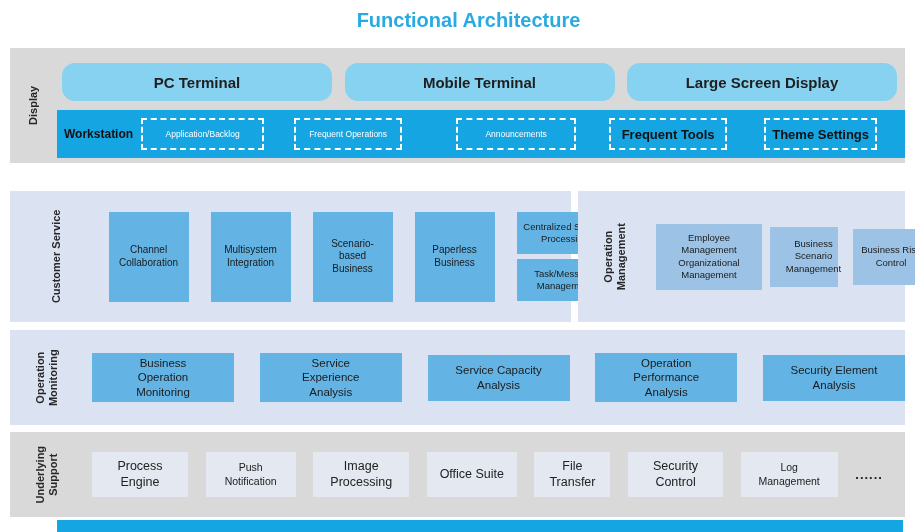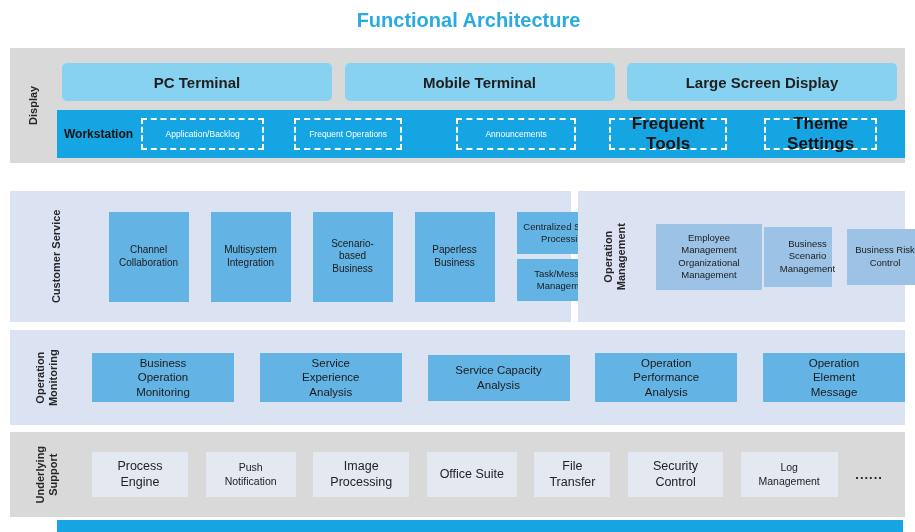--- a/index.html
+++ b/index.html
@@ -19,29 +19,29 @@
 
   .vcol { flex:0 0 47px; display:flex; align-items:center; justify-content:center; }
   #sec-om .vcol { flex:0 0 42px; }
   .vtext { flex:0 0 auto; transform:rotate(-90deg); white-space:nowrap; text-align:center;
            font-size:11px; font-weight:bold; color:#262626; line-height:1.15; }
   .vtext.wrap { white-space:normal; width:74px; }
 
   
   .display-content { flex:1; display:flex; flex-direction:column; padding-top:15px; row-gap:9px; }
   .terminal-row { display:flex; justify-content:space-between; padding:0 8px 0 5px; height:38px; }
-  .btn-terminal { width:270px; height:38px; background:#87d1f1; border-radius:5px;
+  .btn-terminal { width:270px; height:38px; background:#87d1f1; border-radius:13px;
                   display:flex; align-items:center; justify-content:center;
                   font-size:15px; font-weight:bold; color:#1f1f1f; }
   .cyanbar { width:848px; height:48px; background:#16a5e3; display:flex; align-items:center; }
   .wk-label { font-size:12px; font-weight:bold; color:#111; margin-left:7px; flex:0 0 auto; }
   .wk-item { height:32px; border:2px dashed #fff; display:flex; align-items:center;
              justify-content:center; text-align:center; flex:0 0 auto; }
   .wk-item.light { color:#fff; font-size:8.5px; font-weight:normal; }
-  .wk-item.dark  { color:#111; font-size:17px; font-weight:bold; }
+  .wk-item.dark  { color:#111; font-size:13px; font-weight:bold; }
   .wk1 { margin-left:8px;  width:123px; }
   .wk2 { margin-left:30px; width:108px; }
   .wk3 { margin-left:54px; width:120px; }
   .wk4 { margin-left:33px; width:118px; }
   .wk5 { margin-left:37px; width:113px; }
 
   
   .bluebox { background:#63b3e4; color:#1b1b1b; display:flex; align-items:center;
              justify-content:center; text-align:center; line-height:1.25; }
 
@@ -49,21 +49,21 @@
   .cs-content { flex:1; display:flex; align-items:center; padding-left:5px; column-gap:22px; }
   .cs-box { width:80px; height:90px; font-size:10px; padding:0 6px; }
   .cs-stack { display:flex; flex-direction:column; row-gap:5px; }
   .cs-stack .bluebox { width:96px; height:42px; font-size:9.5px; padding:0 6px; }
 
   
   .om-content { flex:1; display:flex; align-items:center; }
   .om-box { background:#9cc3e5; color:#1b1b1b; display:flex; align-items:center;
             justify-content:center; text-align:center; font-size:9.5px; line-height:1.3; padding:0 5px; }
   .om1 { margin-left:4px;  width:106px; height:66px; }
-  .om2 { margin-left:2px;  width:68px;  height:60px;padding-left:24px; }
+  .om2 { margin-left:8px;  width:68px;  height:60px;padding-left:24px; }
   .om3 { margin-left:15px; width:76px;  height:56px; }
 
   
   .mon-content { flex:1; display:flex; align-items:center; justify-content:space-between;
                  padding-left:8px; }
   .mon-box { width:142px; min-height:46px; font-size:11.5px; padding:3px 26px; }
 
   
   .sup-content { flex:1; display:flex; align-items:center; justify-content:space-between;
                  padding:0 22px 0 8px; }
@@ -131,21 +131,21 @@
 
   <div class="section" id="sec-mon">
     <div class="vcol">
       <span class="vtext wrap">Operation Monitoring</span>
     </div>
     <div class="mon-content">
       <div class="bluebox mon-box">Business Operation Monitoring</div>
       <div class="bluebox mon-box">Service Experience Analysis</div>
       <div class="bluebox mon-box">Service Capacity Analysis</div>
       <div class="bluebox mon-box">Operation Performance Analysis</div>
-      <div class="bluebox mon-box">Operation Element Message</div>
+      <div class="bluebox mon-box">Security Element Analysis</div>
     </div>
   </div>
 
   <div class="section" id="sec-sup">
     <div class="vcol">
       <span class="vtext wrap">Underlying Support</span>
     </div>
     <div class="sup-content">
       <div class="us-box us1">Process Engine</div>
       <div class="us-box us2">Push Notification</div>

